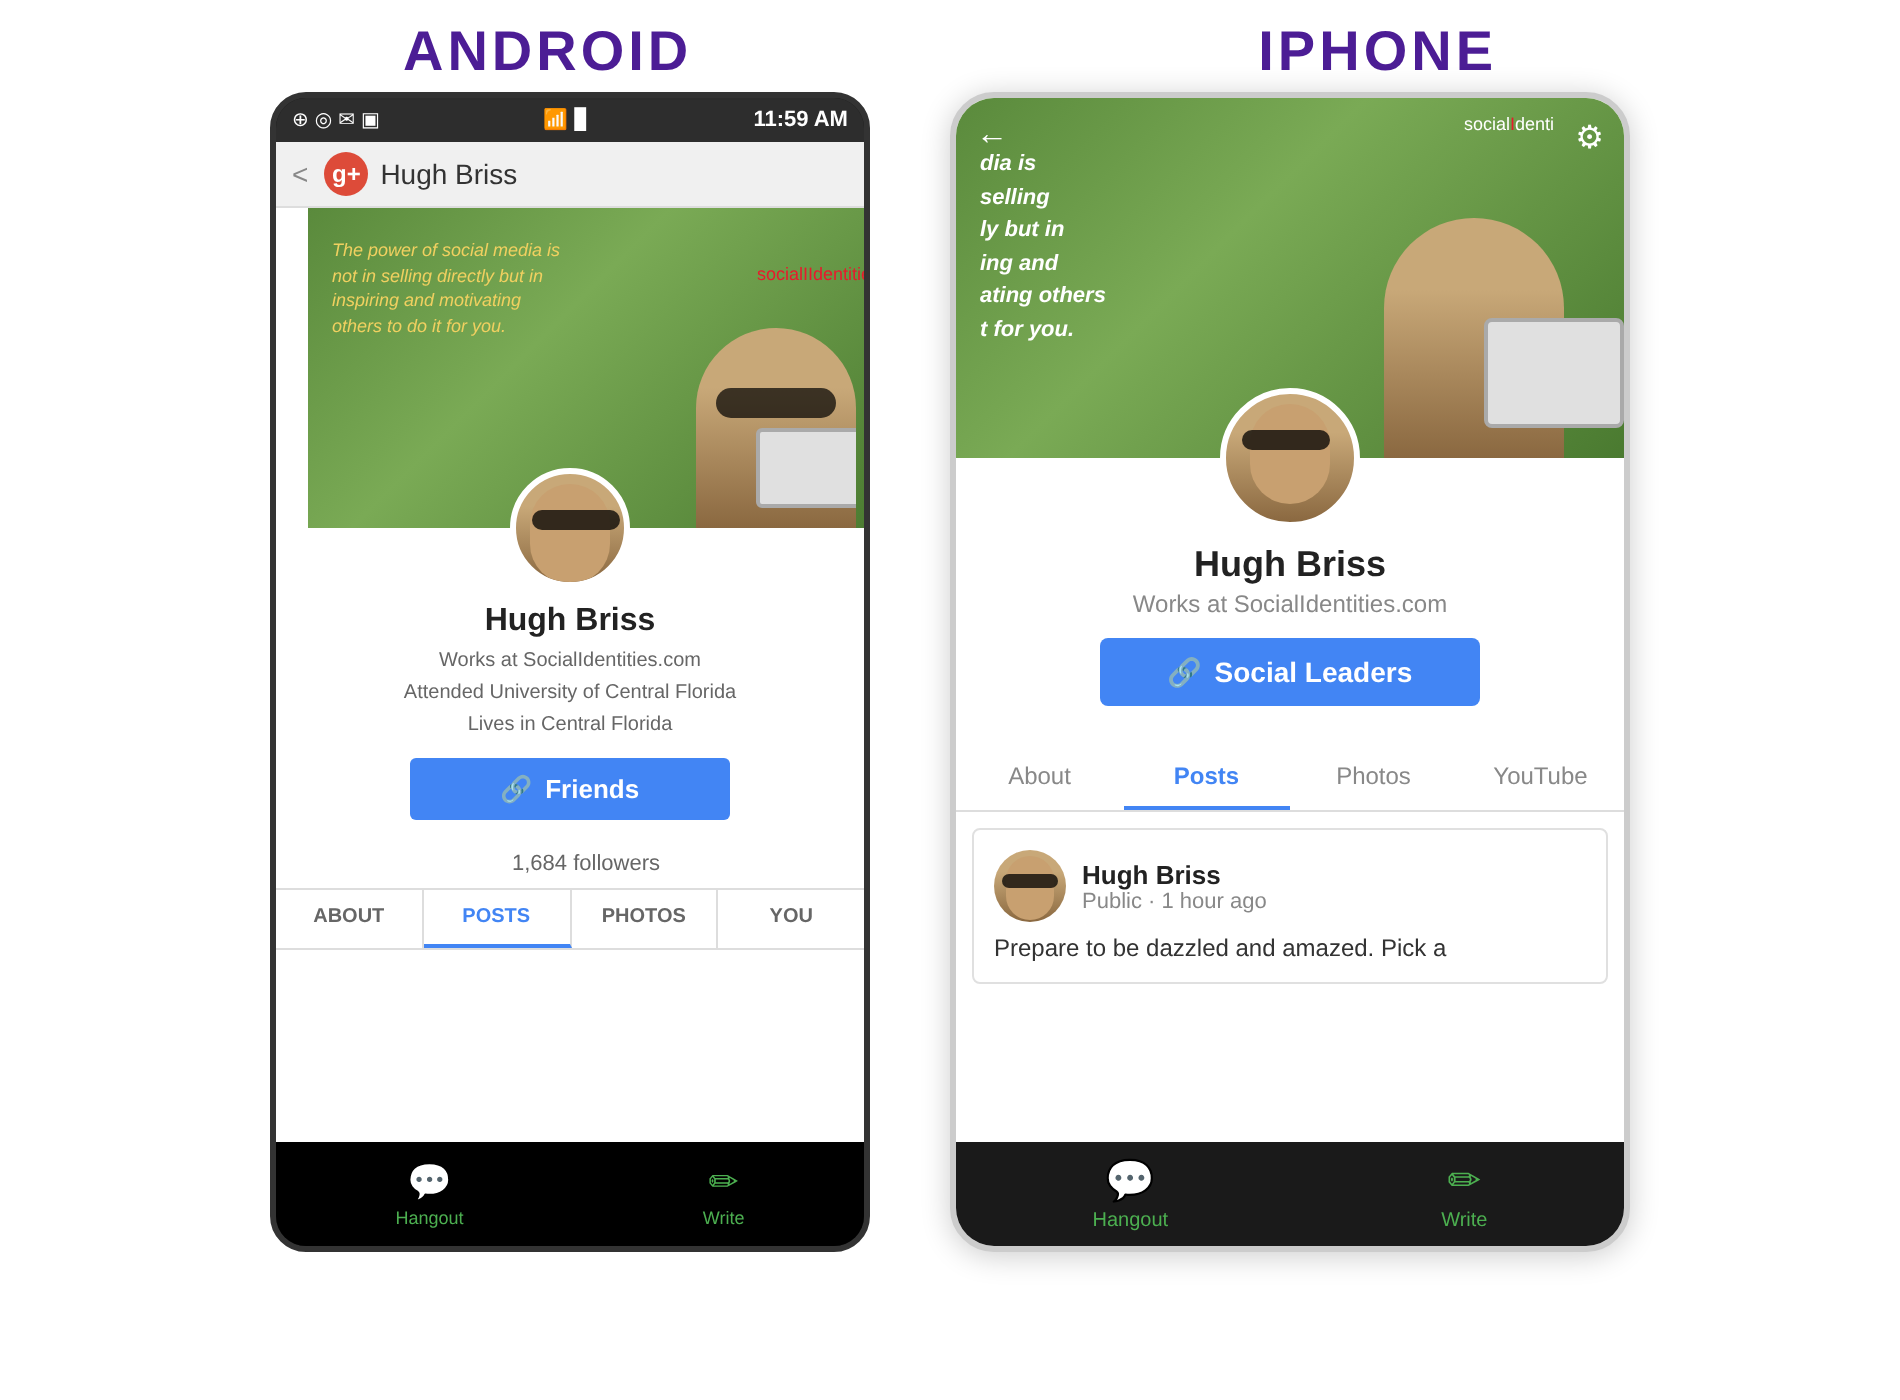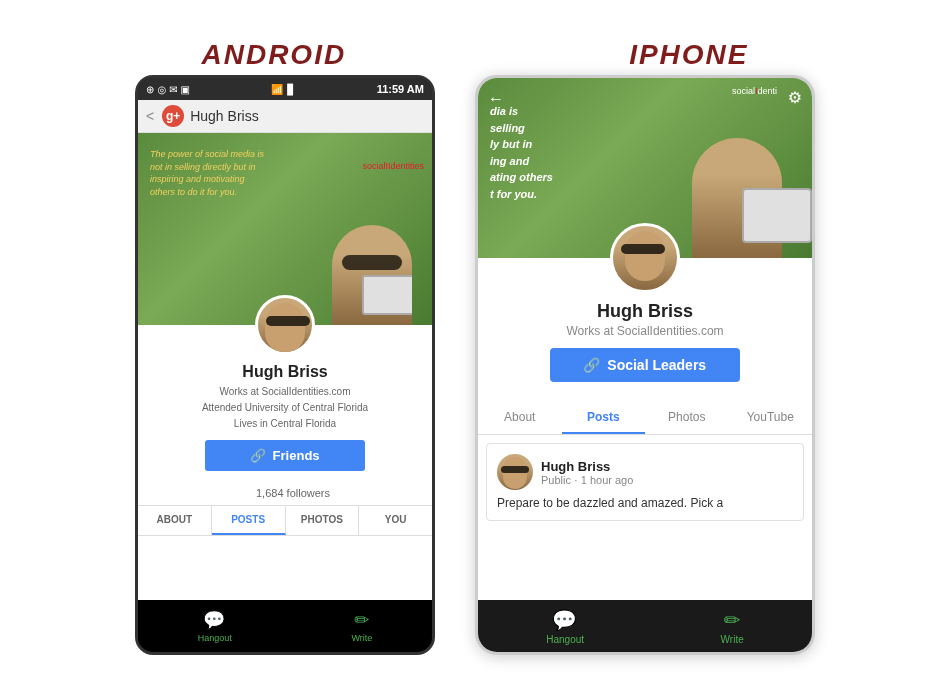--- a/index.html
+++ b/index.html
@@ -15,25 +15,23 @@
 
     .header-row {
       display: flex;
       flex-direction: row;
       justify-content: space-around;
       padding: 10px 60px 4px 60px;
     }
     .platform-title {
       font-size: 28px;
       font-weight: 900;
-      color: #7f1d1d;
+      color: #4c1d95;
       letter-spacing: 2px;
-      font-style: italic;
       text-transform: uppercase;
-      margin-top: 29px;
     }
 
     .phones-row {
       display: flex;
       flex-direction: row;
       justify-content: center;
       align-items: flex-start;
       gap: 40px;
       padding: 0 30px;
       flex: 1;
@@ -105,24 +103,25 @@
     .android-content {
       background: #fff;
       flex: 1;
       overflow: hidden;
       display: flex;
       flex-direction: column;
     }
 
     .cover-photo-android {
       width: 100%;
-      height: 192px;
+      height: 160px;
       background: linear-gradient(135deg, #5a8a3c 0%, #7aaa55 40%, #4a7a30 100%);
       position: relative;
       overflow: hidden;
+      margin-left: 16px;
     }
     .cover-overlay-text {
       position: absolute;
       top: 15px;
       left: 12px;
       color: #f0d060;
       font-size: 9px;
       font-style: italic;
       line-height: 1.4;
       max-width: 120px;

